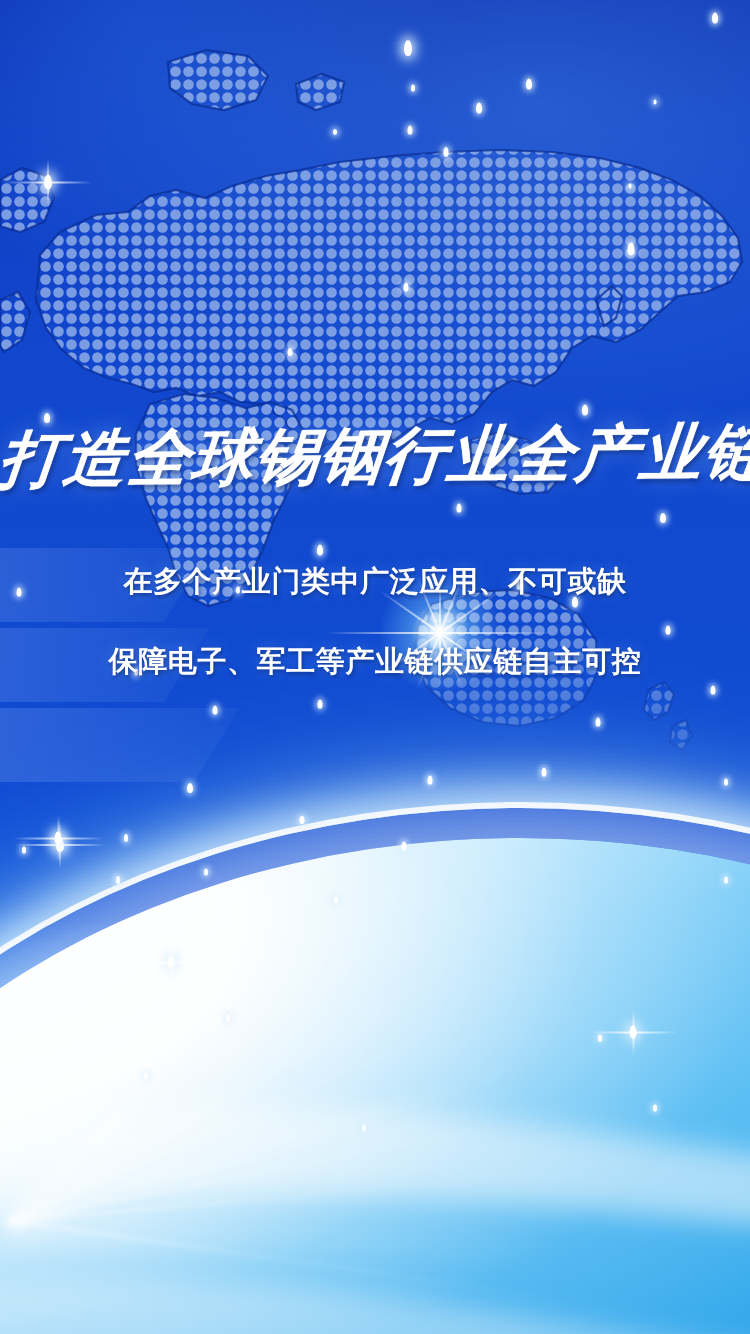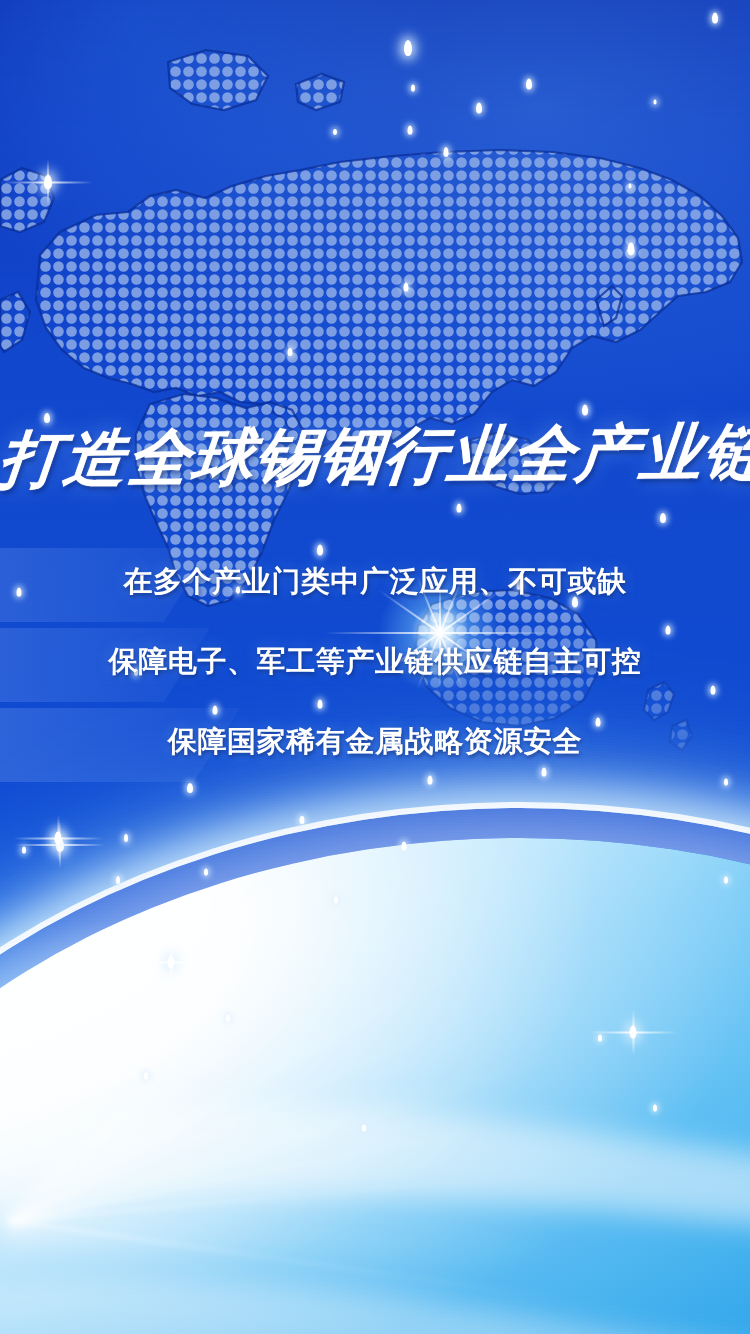--- a/index.html
+++ b/index.html
@@ -410,17 +410,16 @@
     <span class="sp" style="left:655px;top:1108px;width:4px;height:7px;"></span>
     <span class="sp" style="left:364px;top:1128px;width:4px;height:7px;"></span>
     <span class="sp" style="left:146px;top:1076px;width:4px;height:7px;"></span>
   </div>
 
   <div class="title">打造全球锡铟行业全产业链链主</div>
 
   <div class="lines">
     <div class="line" id="line0">在多个产业门类中广泛应用、不可或缺</div>
     <div class="line" id="line1">保障电子、军工等产业链供应链自主可控</div>
-    <div class="line" id="line2">保障国家稀有金属战略资源安全</div>
   </div>
 
   <div class="noise"></div>
 </div>
 
 </body></html>

